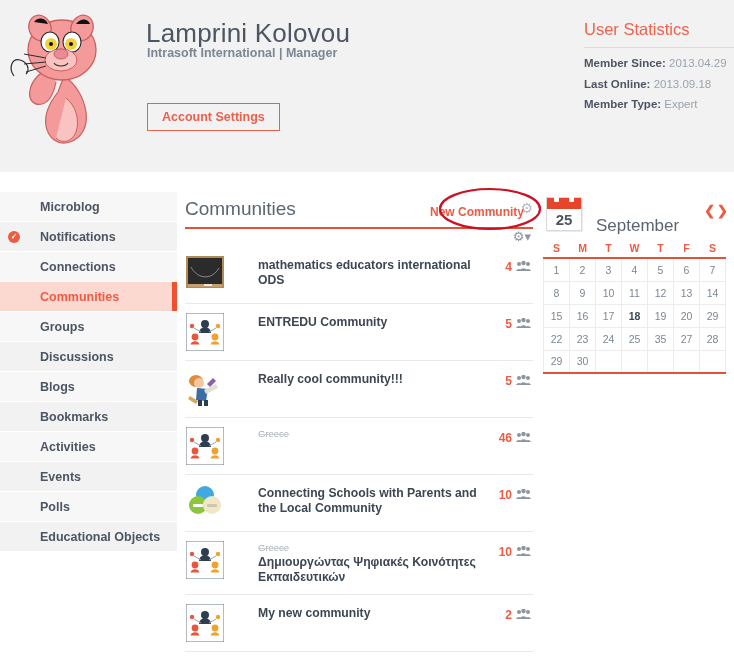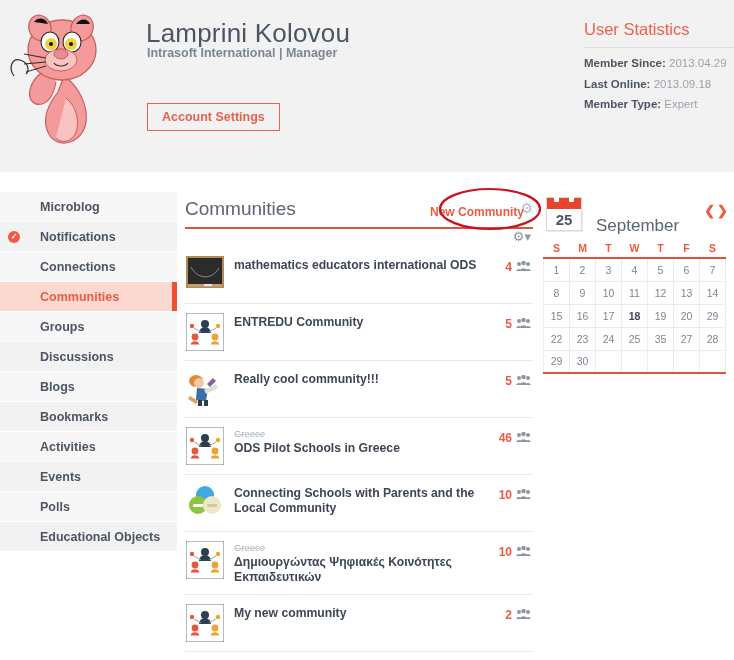--- a/index.html
+++ b/index.html
@@ -119,21 +119,21 @@
     border-top: 1px solid #e9e9e9;
     min-height: 50px;
     cursor: pointer;
   }
   .community-row:first-of-type { border-top: none; }
   .thumb {
     width: 38px; height: 38px; flex: 0 0 38px;
     margin-right: 10px; margin-left: 1px;
     position: relative; overflow: hidden;
   }
-  .row-body { flex: 1 1 auto; padding-top: 1px; }
+  .row-body { flex: 1 1 auto; padding-top: 1px; margin-left: 24px; }
   .row-loc {
     font-size: 9.5px; color: #a8b0b8; line-height: 12px;
     text-decoration: line-through; text-decoration-color: #c9ced4;
   }
   .row-title {
     font-size: 12.2px; color: #3d4753; font-weight: bold;
     line-height: 15px; padding-top: 1px;
   }
   .row-count {
     flex: 0 0 auto; display: flex; align-items: center;
@@ -371,21 +371,20 @@
               <circle cx="9" cy="24" r="3.4" fill="#e8553a"></circle>
               <path d="M4.5 31.5 a4.8 4.8 0 0 1 9 0 z" fill="#e8553a"></path>
               <circle cx="29" cy="24" r="3.4" fill="#f0a22e"></circle>
               <path d="M24.5 31.5 a4.8 4.8 0 0 1 9 0 z" fill="#f0a22e"></path>
               <circle cx="6" cy="13" r="2.2" fill="#e8553a"></circle>
               <circle cx="32" cy="13" r="2.2" fill="#f0a22e"></circle>
               <path d="M8 15 L15 19 M30 15 L23 19" stroke="#9aa3ad" stroke-width="1" fill="none"></path>
             </svg></div>
           <div class="row-body">
             <div class="row-loc">Greece</div>
-            <div class="row-title">ODS Pilot Schools in Greece</div>
           </div>
           <div class="row-count">
             <span class="num">46</span>
             <span><svg width="15" height="11" viewBox="0 0 15 11">
                 <circle cx="3" cy="3" r="2" fill="#8d969f"></circle>
                 <circle cx="7.5" cy="2" r="2.2" fill="#8d969f"></circle>
                 <circle cx="12" cy="3" r="2" fill="#8d969f"></circle>
                 <path d="M0 10 a3.2 3.2 0 0 1 6 0 z" fill="#8d969f"></path>
                 <path d="M4 10 a3.6 3.6 0 0 1 7 0 z" fill="#8d969f"></path>
                 <path d="M9 10 a3.2 3.2 0 0 1 6 0 z" fill="#8d969f"></path>

